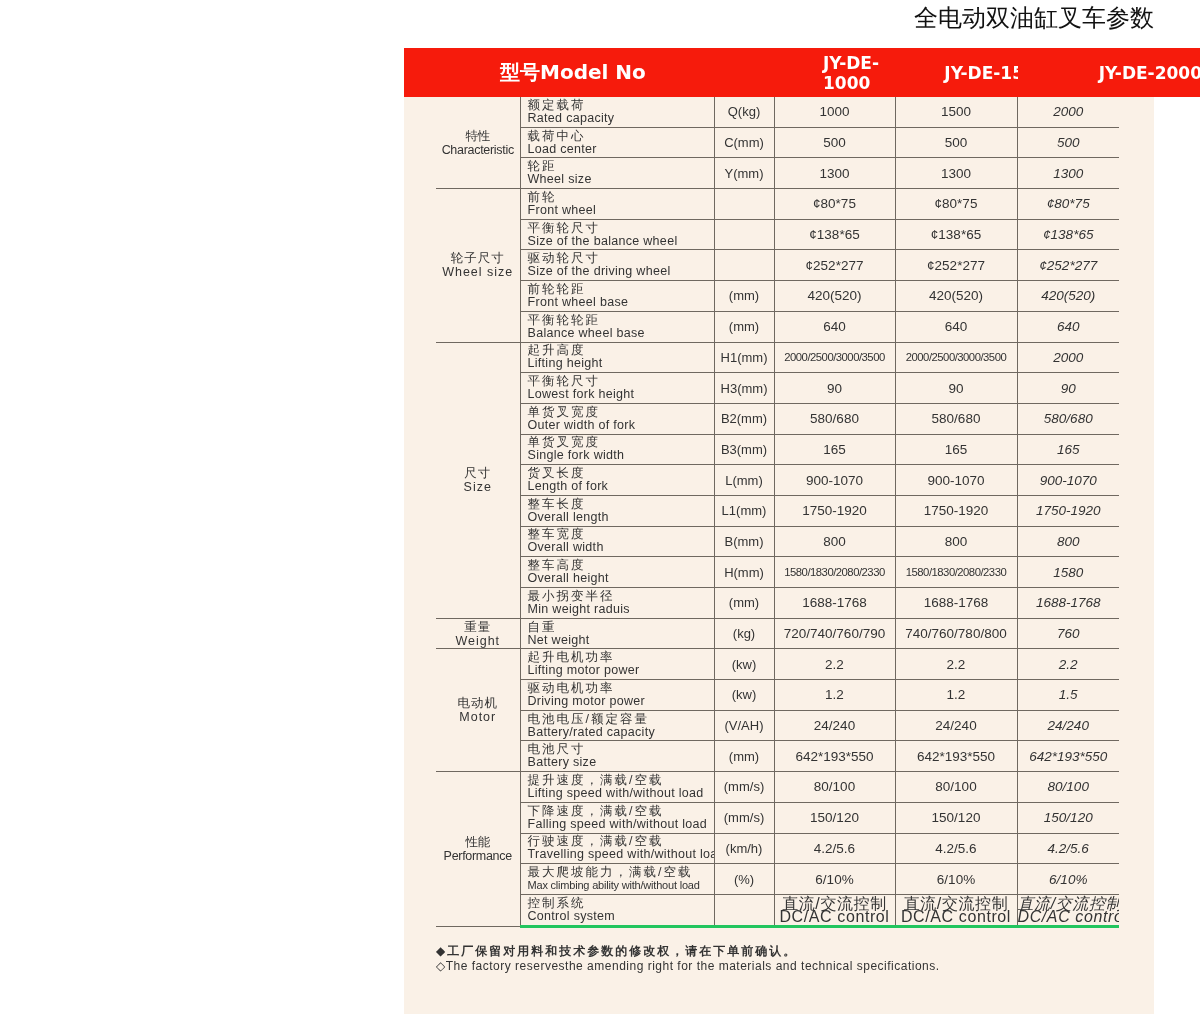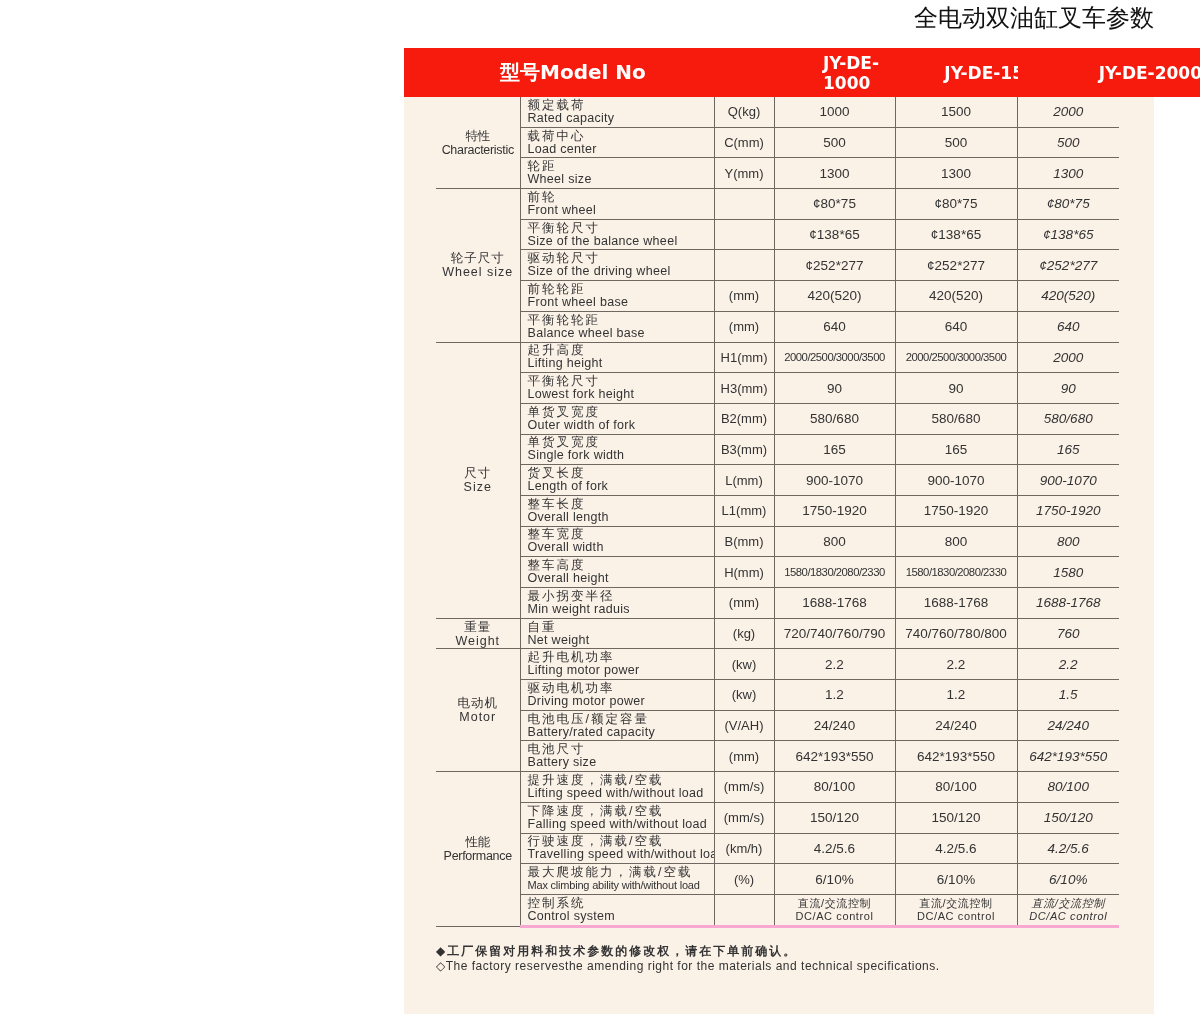--- a/index.html
+++ b/index.html
@@ -27,24 +27,24 @@
   table.spec td.grp { border-left:none; text-align:center; vertical-align:middle; line-height:14px;
                       letter-spacing:1px; }
   table.spec td.grp.tight { letter-spacing:-0.3px; }
   table.spec td.lbl { padding-left:7px; line-height:13px; vertical-align:middle; white-space:nowrap; }
   table.spec td.lbl .zh { letter-spacing:2px; display:block; }
   table.spec td.lbl .en { display:block; letter-spacing:0.3px; }
   table.spec td.lbl .en.small { font-size:11px; letter-spacing:-0.2px; }
   table.spec td.unit { text-align:center; vertical-align:middle; font-size:13px; }
   table.spec td.val { text-align:center; vertical-align:middle; font-size:13.5px; white-space:nowrap; }
   table.spec td.val.small { font-size:11.3px; letter-spacing:-0.5px; }
-  table.spec td.val.two { line-height:13px; font-size:11px; letter-spacing:0.6px; }
+  table.spec td.val.two { line-height:13px; font-size:16px; letter-spacing:0.6px; }
   table.spec td.val.two span { display:block; }
   table.spec td.last { border-right:none;font-style:italic; }
-  table.spec tr.bottom td { border-bottom:3px solid #f9a8d4; }
+  table.spec tr.bottom td { border-bottom:3px solid #22c55e; }
 
   .note { position:absolute; left:436px; font-size:12px; color:#333; letter-spacing:0.5px; }
   .note1 { top:943px; letter-spacing:2px;font-weight:bold; }
   .note2 { top:959px; }
 </style>
 </head>
 <body>
 
 <div class="title">全电动双油缸叉车参数</div>
 

